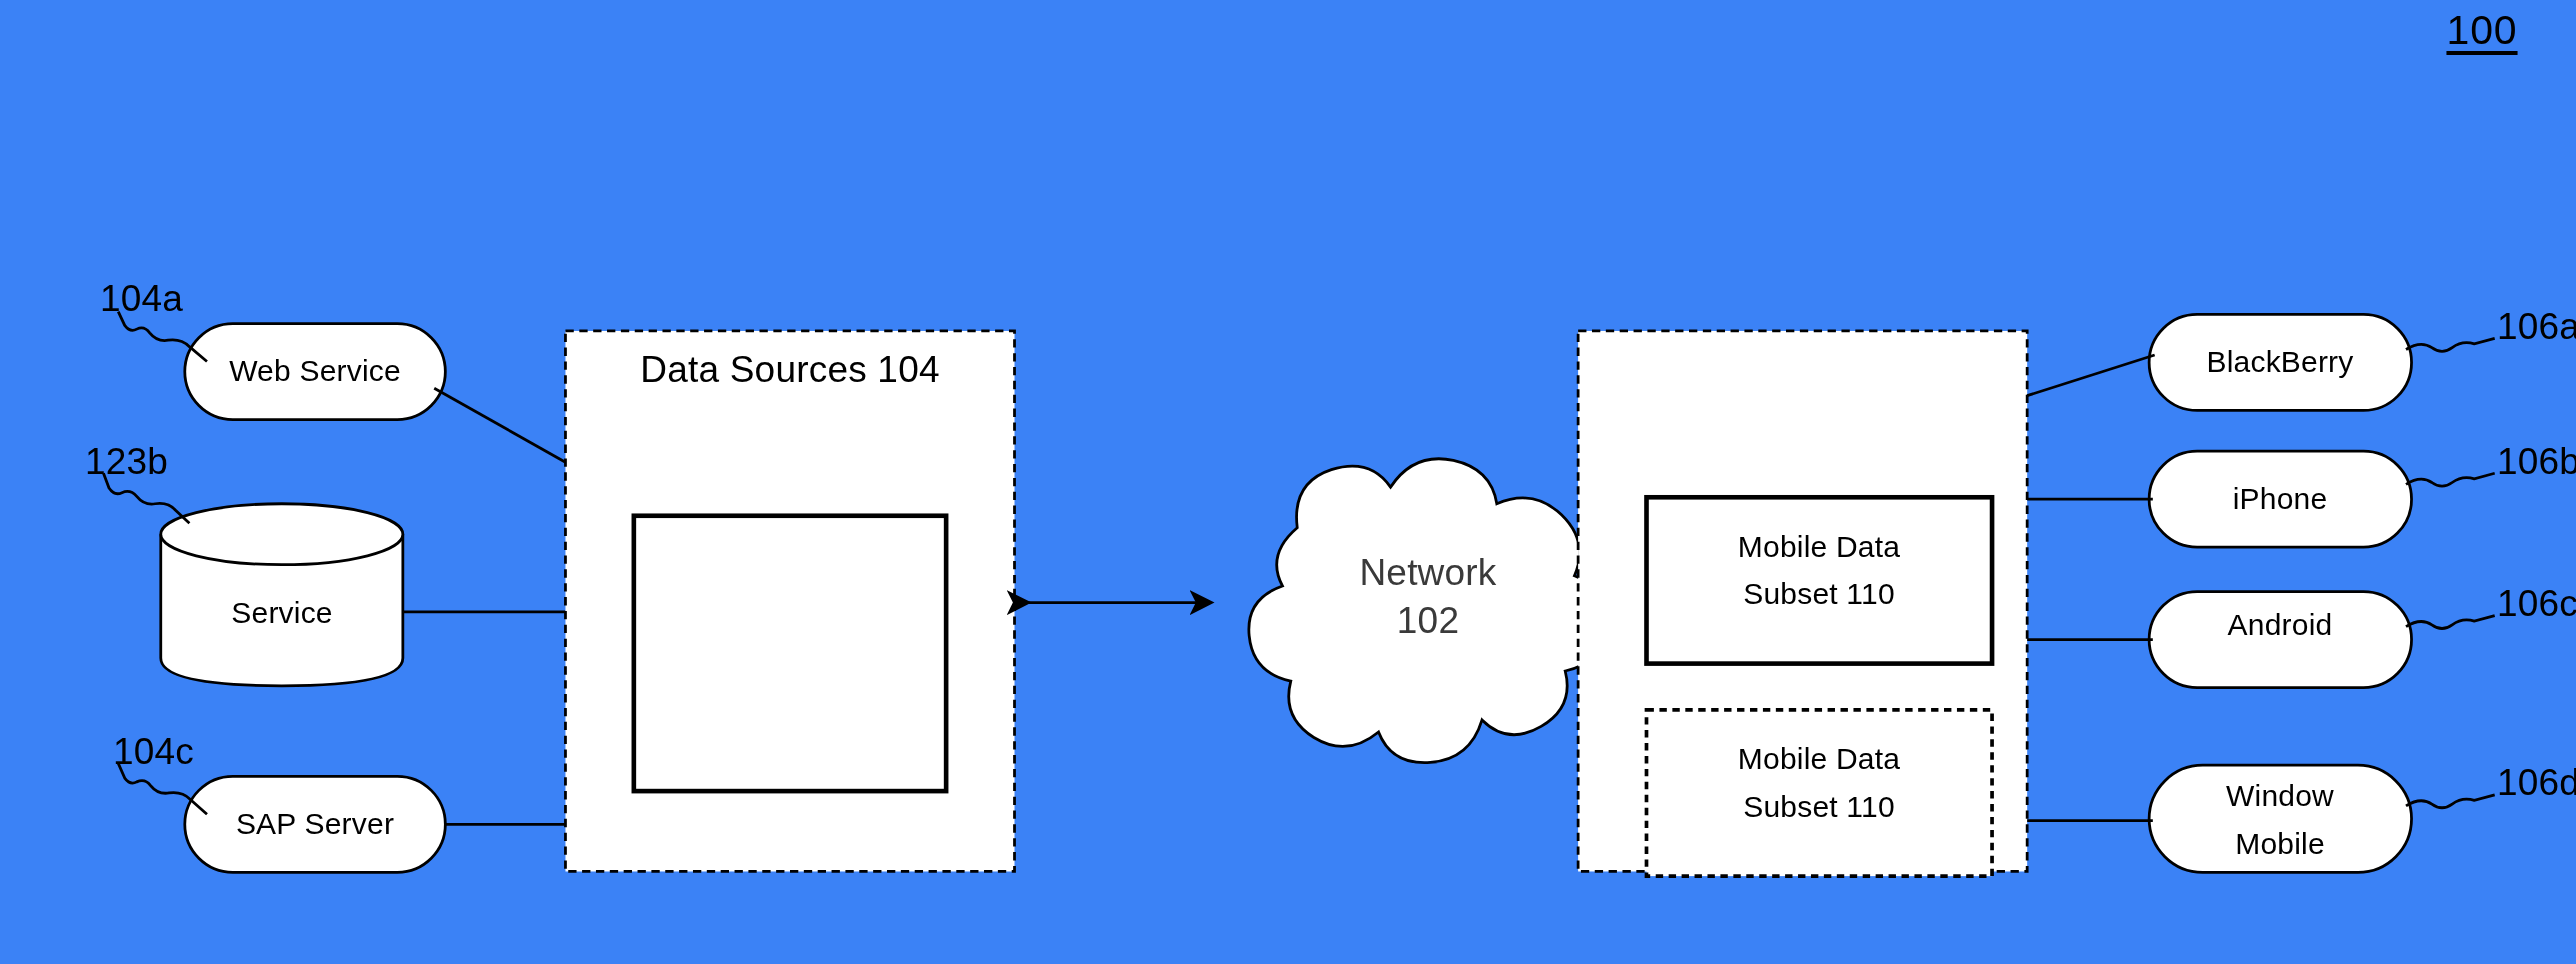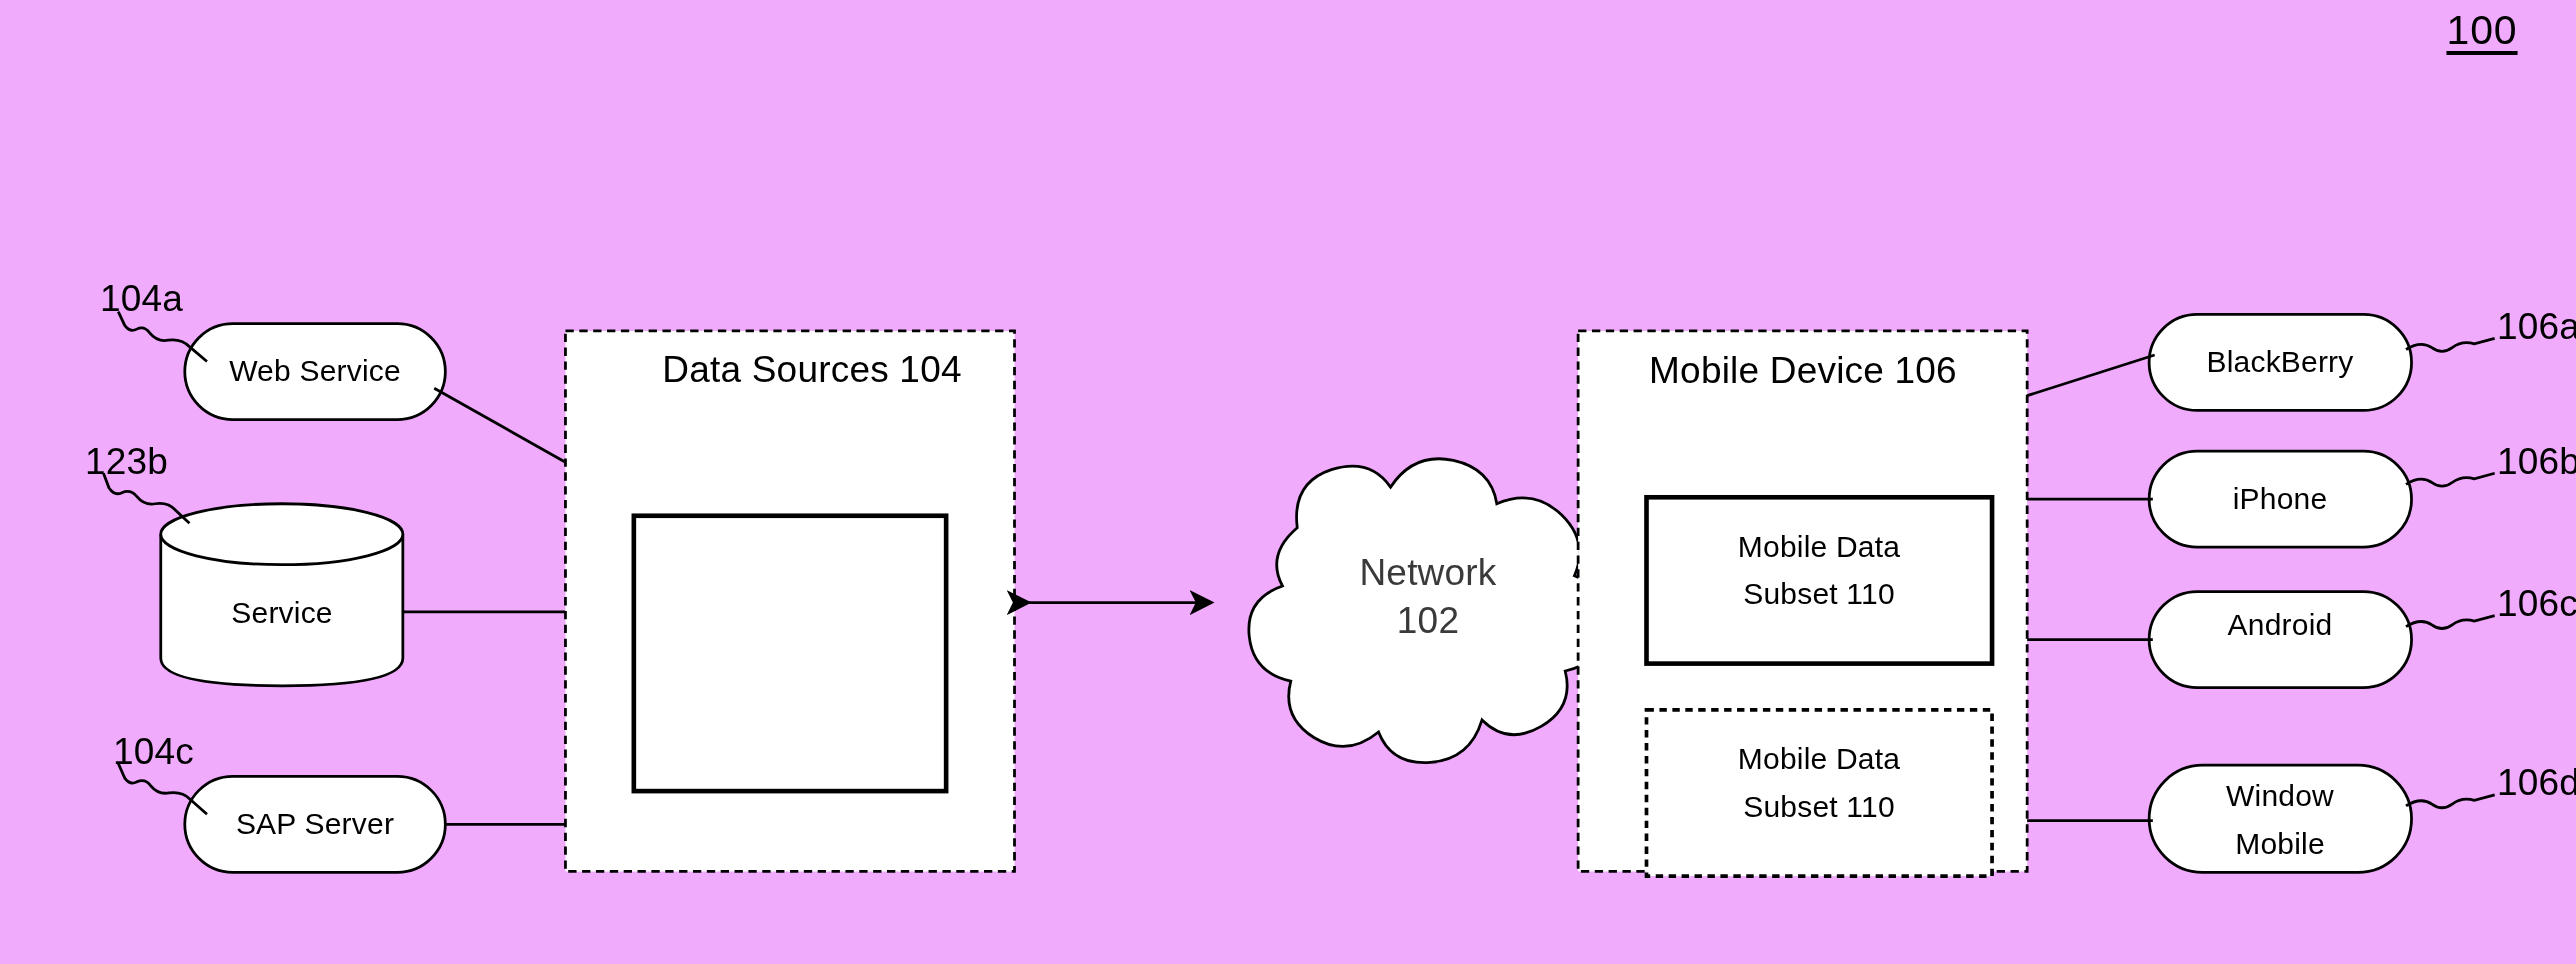--- a/index.html
+++ b/index.html
@@ -8,21 +8,21 @@
     background: #ffffff;
   }
   body {
     font-family: "Liberation Sans", sans-serif;
     color: #000000;
   }
   #figure-root {
     position: relative;
     width: 2576px;
     height: 965px;
-    background: #f0abfc;
+    background: #3b82f6;
     overflow: hidden;
   }
   #figure-svg {
     position: absolute;
     left: 0;
     top: 0;
     width: 2576px;
     height: 965px;
   }
   .lbl {
@@ -141,26 +141,25 @@
   <div class="lbl fig-num" style="left:2482px; top:5.5px; transform:translateX(-50%);">100</div>
 
   <div class="lbl ref-num" style="left:100px; top:277px;">104a</div>
   <div class="lbl ref-num" style="left:85px; top:440px;">123b</div>
   <div class="lbl ref-num" style="left:113px; top:730px;">104c</div>
 
   <div class="lbl lbl-center node-text" style="left:315px; top:371px;">Web Service</div>
   <div class="lbl lbl-center node-text" style="left:282px; top:613px;">Service</div>
   <div class="lbl lbl-center node-text" style="left:315px; top:824px;">SAP Server</div>
 
-  <div class="lbl lbl-center box-title" style="left:790px; top:370px;margin-left:22px;">Data Sources 104</div>
+  <div class="lbl lbl-center box-title" style="left:790px; top:370px;">Data Sources 104</div>
 
   <div class="lbl lbl-center cloud-text" style="left:1428px; top:573px;">Network</div>
   <div class="lbl lbl-center cloud-text" style="left:1428px; top:621px;">102</div>
 
-  <div class="lbl lbl-center box-title" style="left:1803px; top:371px;">Mobile Device 106</div>
 
   <div class="lbl lbl-center node-text" style="left:1819px; top:547px;">Mobile Data</div>
   <div class="lbl lbl-center node-text" style="left:1819px; top:594px;">Subset 110</div>
 
   <div class="lbl lbl-center node-text" style="left:1819px; top:759px;">Mobile Data</div>
   <div class="lbl lbl-center node-text" style="left:1819px; top:807px;">Subset 110</div>
 
   <div class="lbl lbl-center node-text" style="left:2280px; top:362px;">BlackBerry</div>
   <div class="lbl lbl-center node-text" style="left:2280px; top:499px;">iPhone</div>
   <div class="lbl lbl-center node-text" style="left:2280px; top:601px;margin-top:24px;">Android</div>

